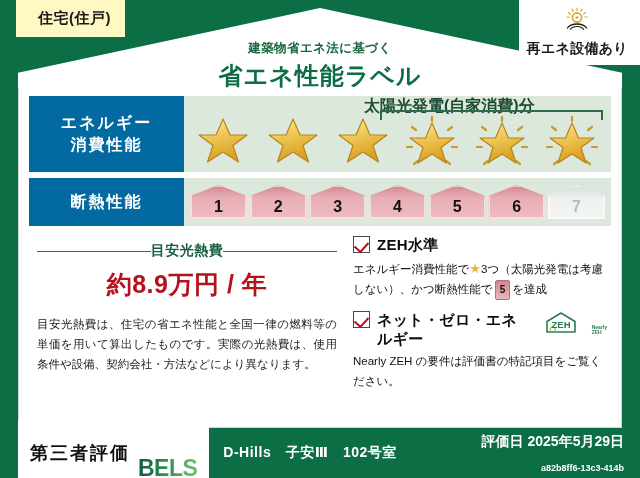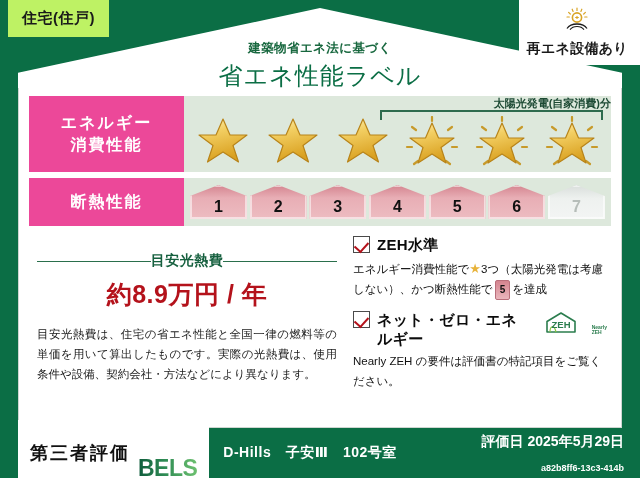--- a/index.html
+++ b/index.html
@@ -26,28 +26,28 @@
     position: absolute;
     left: 0; top: 40px; width: 640px;
     text-align: center;
     z-index: 6;
   }
   .header-sub {
     font-size: 12.5px; font-weight: bold; color: #18683f;
     letter-spacing: .4px;
   }
   .header-main {
-    font-size: 24px; font-weight: normal; color: #0b6e45;
+    font-size: 24px; font-weight: bold; color: #0b6e45;
     letter-spacing: 1px; margin-top: 3px;
   }
 
   
   .tag-type {
-    position: absolute; left: 8px; top: 0;
-    background: #bef264; padding: 9px 14px 9px 14px;
+    position: absolute; left: 16px; top: 0;
+    background: #fef9c3; padding: 9px 14px 9px 22px;
     font-size: 15px; font-weight: bold; color: #1a1a1a;
     letter-spacing: .5px; z-index: 8;
   }
   .tag-renew {
     position: absolute; right: 0; top: 0;
     background: #fff; padding: 7px 12px 7px 8px;
     display: flex; align-items: center; gap: 5px; z-index: 8; flex-direction: column;
   }
   .tag-renew-label {
     font-size: 14px; font-weight: bold; color: #1a1a1a; letter-spacing: .3px;
@@ -67,21 +67,21 @@
   
   .row {
     display: flex; align-items: stretch;
     margin: 0 10px;
   }
   #row-energy { margin-top: 8px; height: 76px; }
   #row-insul  { margin-top: 6px; height: 48px; }
 
   .row-label {
     width: 155px; flex: 0 0 155px;
-    background: #ec4899;
+    background: #0369a1;
     color: #fff;
     display: flex; flex-direction: column;
     align-items: center; justify-content: center;
     font-weight: bold; letter-spacing: 2px;
   }
   #row-energy .row-label { font-size: 16px; line-height: 1.35; }
   #row-insul  .row-label { font-size: 16px; }
 
   .row-body {
     flex: 1 1 auto;
@@ -97,22 +97,22 @@
   }
   .star-cell { position: relative; width: 62px; height: 60px; }
   .star-svg { position: absolute; left: 50%; top: 8px; transform: translateX(-50%); }
 
   .solar-bracket {
     position: absolute; left: 196px; right: 8px; top: 14px; height: 10px;
     border: 2px solid #2e6b4e; border-bottom: none;
   }
   .solar-caption {
     position: absolute; left: 180px; right: 0; top: 0;
-    text-align: right;
-    font-size: 11px; font-weight: bold; color: #1d4a34;
+    text-align: left;
+    font-size: 16px; font-weight: bold; color: #1d4a34;
     white-space: nowrap;
   }
 
   
   .steps {
     position: absolute; inset: 0;
     display: flex; align-items: center; justify-content: space-between;
     padding: 0 6px;
   }
   .step {
@@ -137,21 +137,21 @@
   }
   .step-num { position: relative; z-index: 2; }
 
   
   .lower { display: flex; margin: 10px 0 0 0; }
   .col-left  { width: 330px; flex: 0 0 330px; padding: 0 12px 0 18px; }
   .col-right { flex: 1 1 auto; padding: 0 14px 0 4px; }
 
   .cost-head {
     display: flex; align-items: center; 
-    margin-top: 16px;
+    margin-top: 6px;
   }
   .cost-head .ln { flex: 1 1 auto; height: 1px; background: #2a6f4c; }
   .cost-head-label { font-size: 14px; font-weight: bold; color: #16603f; letter-spacing: .5px; }
   .cost-value {
     text-align: center;
     color: #b4121b;
     font-size: 25px; font-weight: bold;
     margin-top: 8px; letter-spacing: .5px;
   }
   .cost-note {

